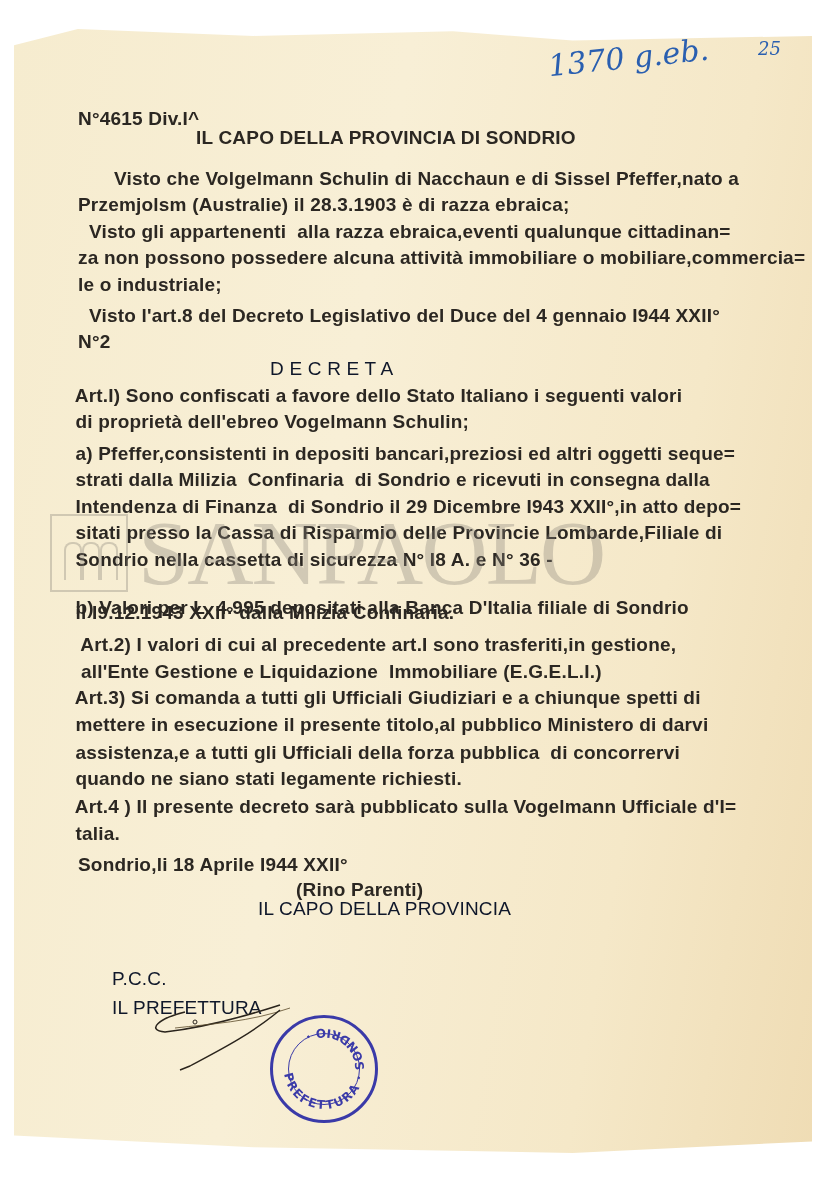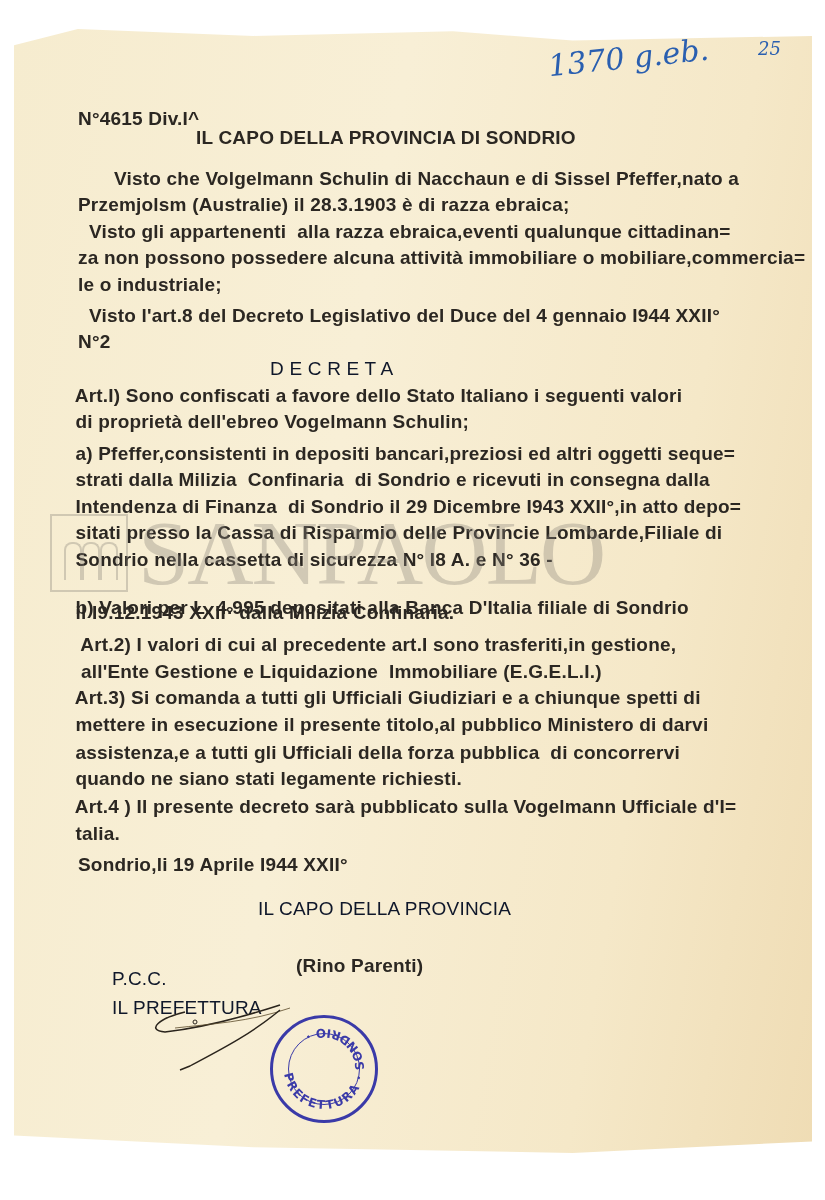--- a/index.html
+++ b/index.html
@@ -78,24 +78,24 @@
 <div class="tw" style="left:70px; top:602px;"> il I9.12.1943 XXII° dalla Milizia Confinaria.</div>
 <div class="tw" style="left:70px; top:634px;">  Art.2) I valori di cui al precedente art.I sono trasferiti,in gestione,</div>
 <div class="tw" style="left:70px; top:661px;">  all'Ente Gestione e Liquidazione  Immobiliare (E.G.E.L.I.)</div>
 <div class="tw" style="left:70px; top:687px;"> Art.3) Si comanda a tutti gli Ufficiali Giudiziari e a chiunque spetti di</div>
 <div class="tw" style="left:70px; top:714px;"> mettere in esecuzione il presente titolo,al pubblico Ministero di darvi</div>
 <div class="tw" style="left:70px; top:742px;"> assistenza,e a tutti gli Ufficiali della forza pubblica  di concorrervi</div>
 <div class="tw" style="left:70px; top:768px;"> quando ne siano stati legamente richiesti.</div>
 <div class="tw" style="left:70px; top:796px;"> Art.4 ) Il presente decreto sarà pubblicato sulla Vogelmann Ufficiale d'I=</div>
 <div class="tw" style="left:70px; top:823px;"> talia.</div>
 
-<div class="tw" style="left:78px; top:854px;">Sondrio,li 19 Aprile I944 XXII°</div>
+<div class="tw" style="left:78px; top:854px;">Sondrio,li 18 Aprile I944 XXII°</div>
 
 <div class="tw light" style="left:258px; top:898px;">IL CAPO DELLA PROVINCIA</div>
-<div class="tw" style="left:296px; top:955px;text-align:right;">(Rino Parenti)</div>
+<div class="tw" style="left:296px; top:879px;text-align:right;">(Rino Parenti)</div>
 
 <div class="tw light" style="left:112px; top:968px;">P.C.C.</div>
 <div class="tw light" style="left:112px; top:997px;">IL PREFETTURA</div>
 
 <svg class="signature" width="160" height="80" viewBox="0 0 160 80">
   <path d="M45 12 C20 18, 5 30, 25 32 C60 28, 100 18, 140 5" fill="none" stroke="#2a241c" stroke-width="1.6"></path>
   <path d="M35 28 C70 24, 110 22, 150 8" fill="none" stroke="#5a4a2a" stroke-width="0.8"></path>
   <path d="M40 70 L50 66 C80 50, 110 35, 140 10" fill="none" stroke="#2a241c" stroke-width="1.4"></path>
   <circle cx="55" cy="22" r="2" fill="none" stroke="#2a241c" stroke-width="1"></circle>
 </svg>

